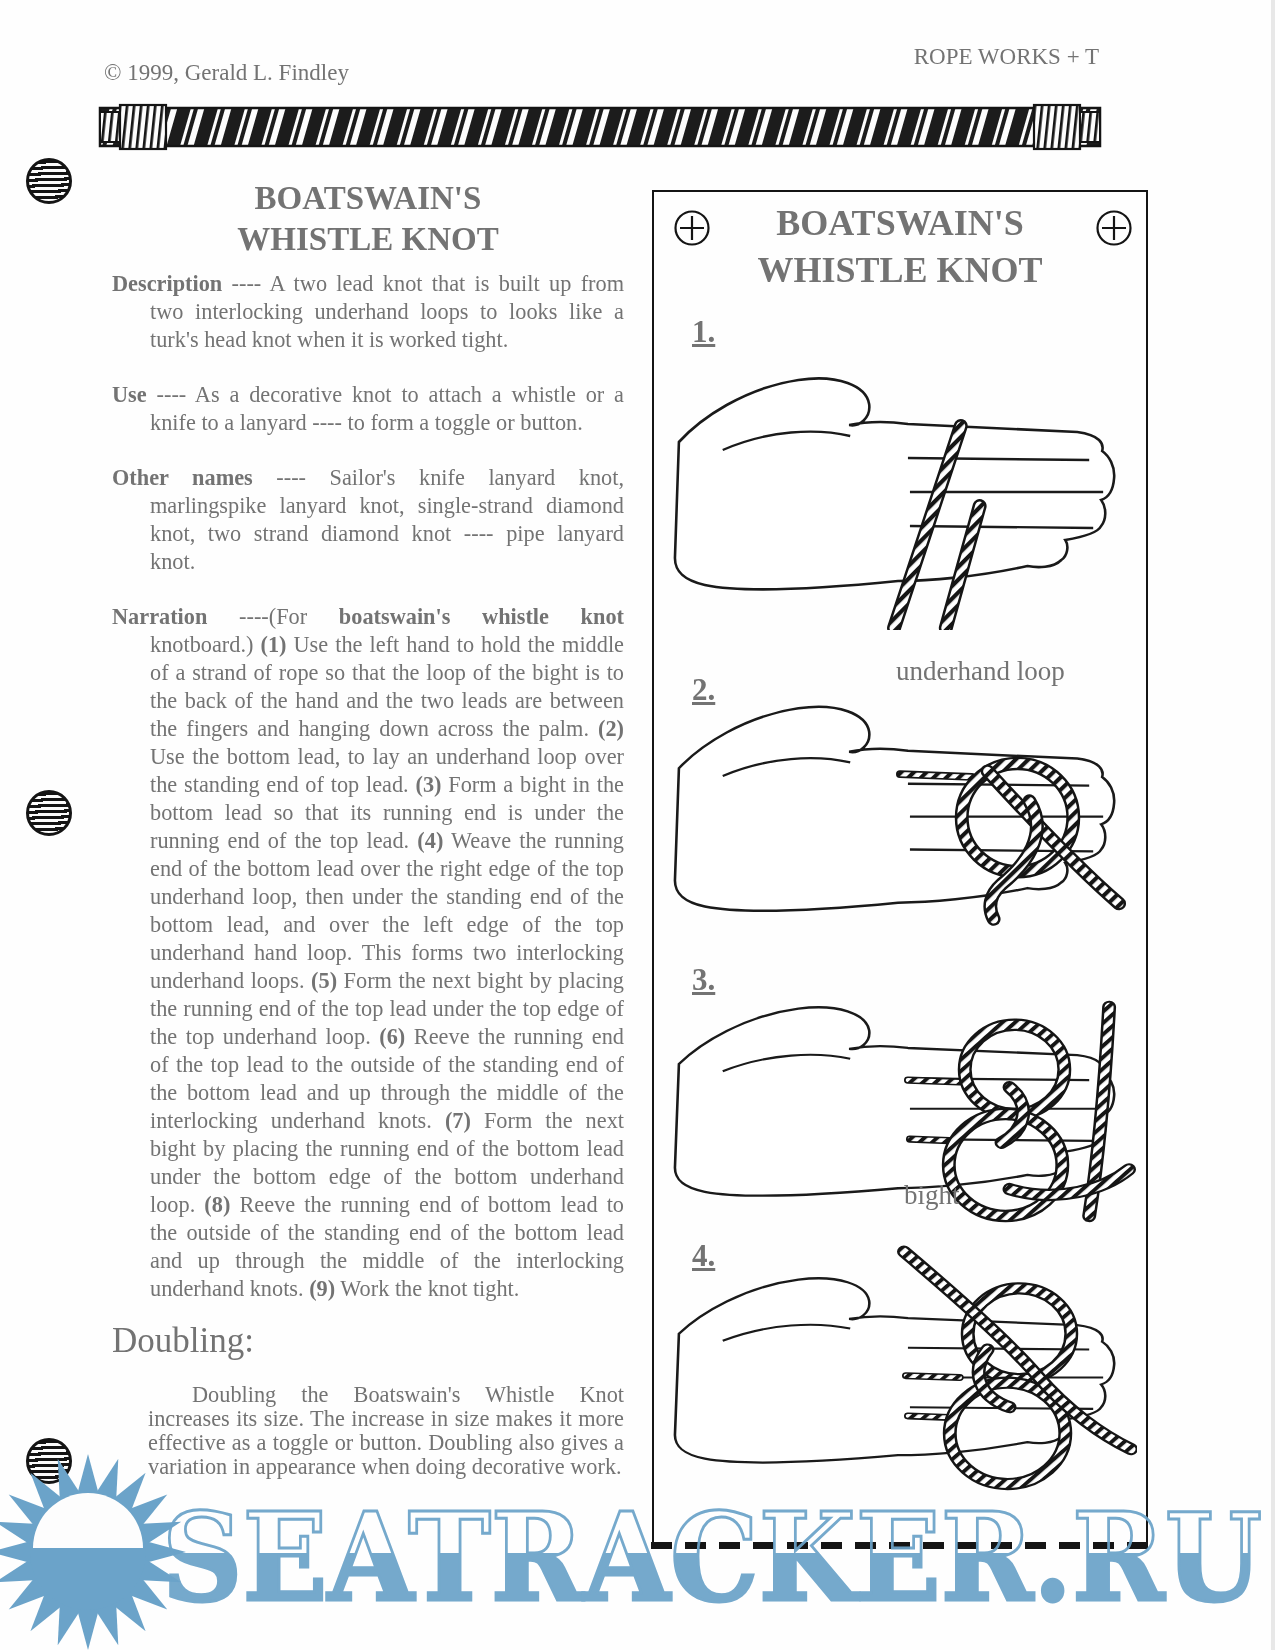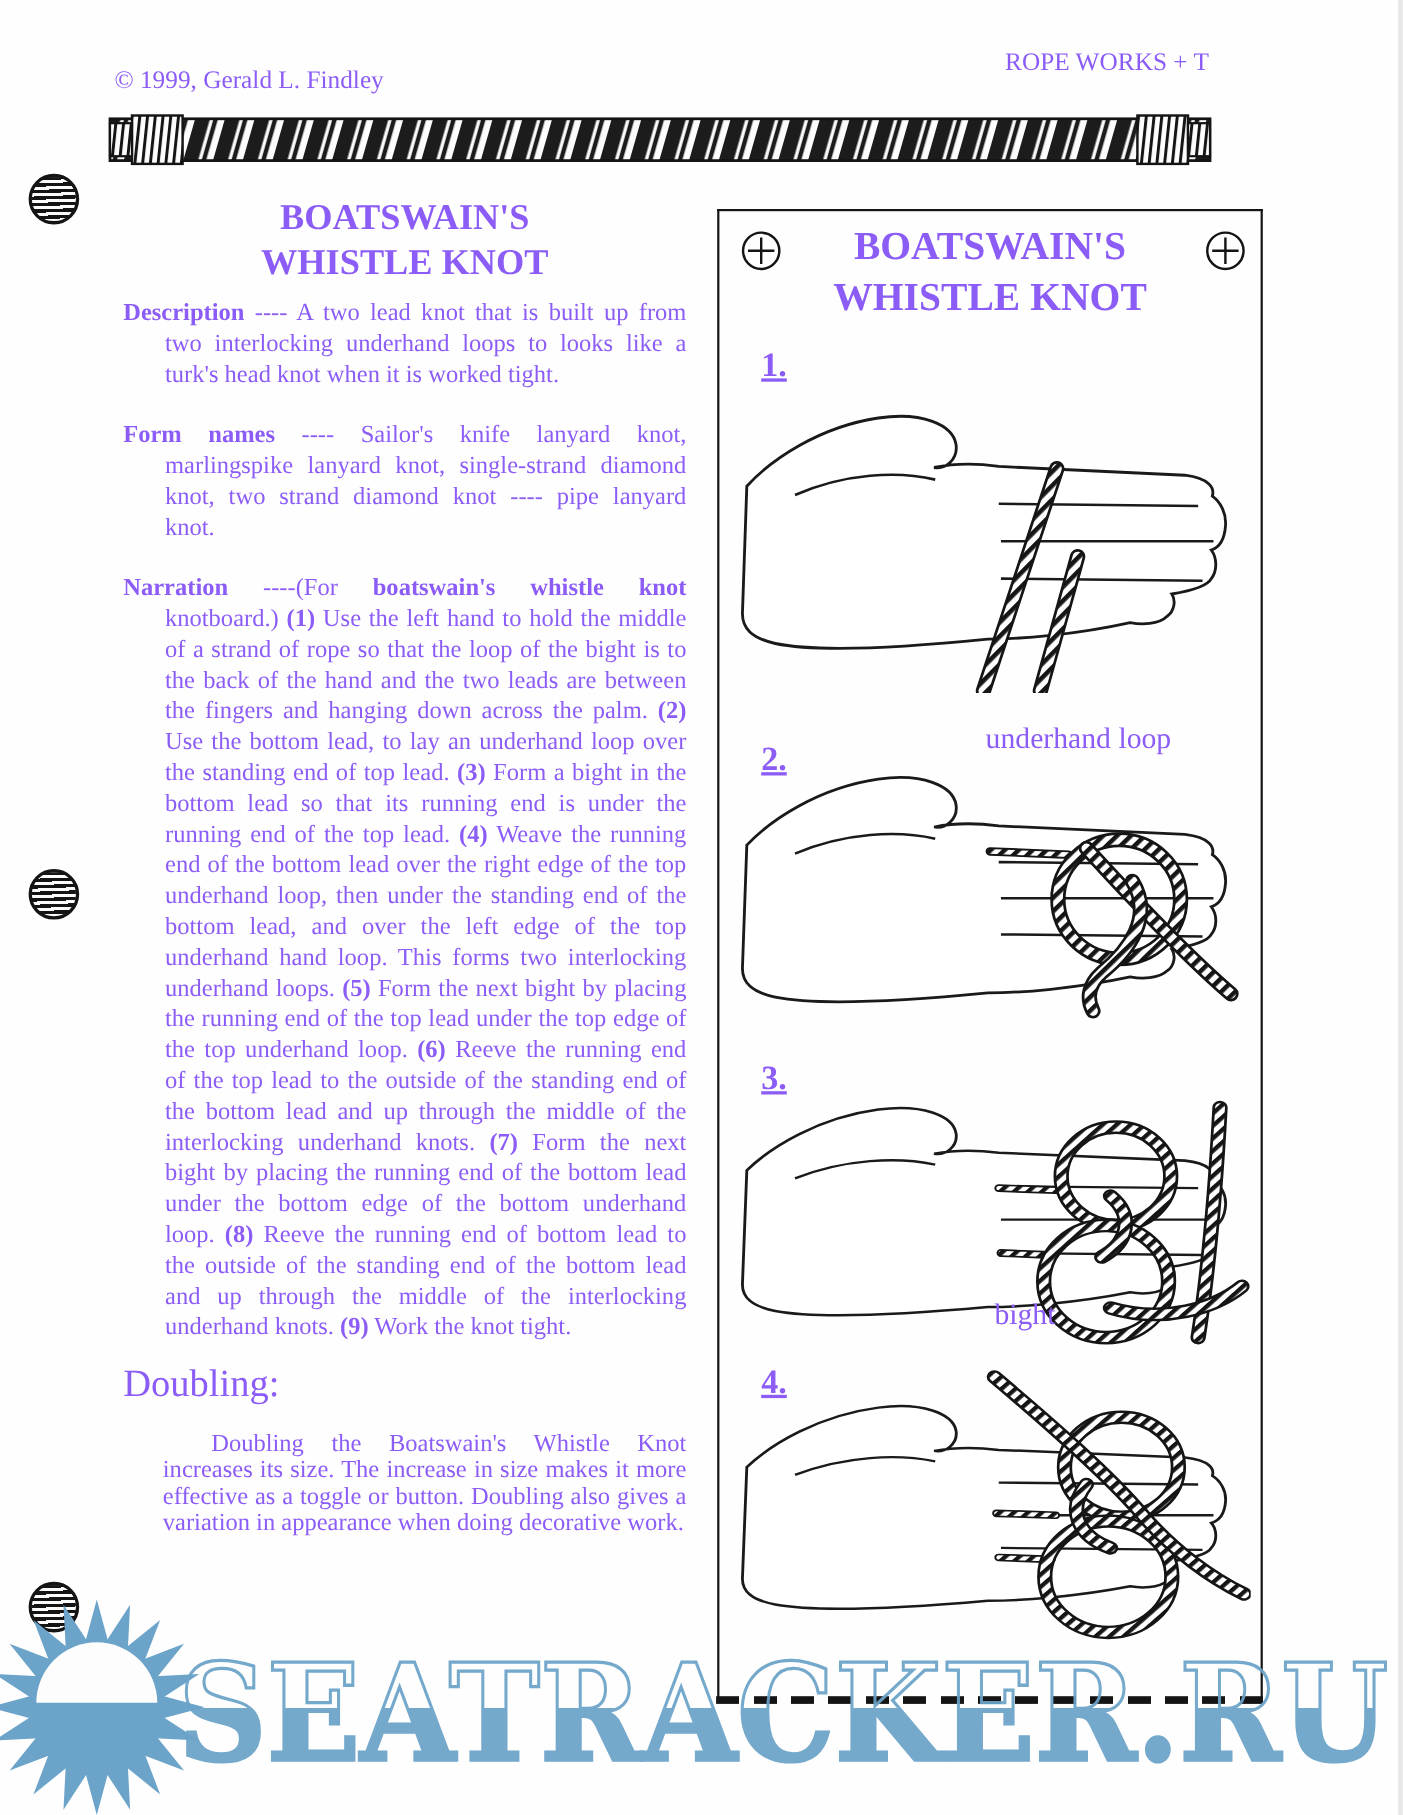--- a/index.html
+++ b/index.html
@@ -1,17 +1,17 @@
 <!DOCTYPE html>
 <html><head>
 <meta charset="utf-8">
 <style>
   html,body{margin:0;padding:0;background:#e8e8e8;}
   #page{position:relative;width:1271px;height:1650px;background:#fefefe;overflow:hidden;
-        font-family:"Liberation Serif","DejaVu Serif",serif;color:#8b5cf6;}
+        font-family:"Liberation Serif","DejaVu Serif",serif;color:#737373;}
   .abs{position:absolute;}
   
   #copyright{left:104px;top:60px;font-size:23px;}
   #brand{right:172px;top:44px;font-size:23px;}
   
   #rope-banner{left:98px;top:102px;}
   
   .bind-hole{width:40px;height:40px;border-radius:50%;border:3px solid #141414;
     background:repeating-linear-gradient(178deg,#141414 0 3.1px,#fbfbfb 3.1px 5.9px);
     left:26px;}
@@ -94,21 +94,22 @@
   <div class="abs bind-hole" style="top:158px"></div>
   <div class="abs bind-hole" style="top:790px"></div>
   <div class="abs bind-hole" style="top:1438px"></div>
 
   <div class="abs" id="left-col">
     <div id="article-title">
       <div>BOATSWAIN'S</div>
       <div>WHISTLE KNOT</div>
     </div>
     <p class="hang"><span class="b">Description</span><span> ---- A two lead knot  that is built up from two interlocking underhand loops to looks like a turk's head knot when it is worked tight.</span></p>
-    <p class="hang"><span class="b">Form names</span><span> ---- Sailor's knife lanyard knot, marlingspike lanyard knot, single-strand diamond knot, two strand diamond knot ---- pipe lanyard knot.</span></p>
+    <p class="hang"><span class="b">Use</span><span> ---- As a decorative knot to attach a whistle or a knife to a lanyard ---- to form a toggle or button.</span></p>
+    <p class="hang"><span class="b">Other names</span><span> ---- Sailor's knife lanyard knot, marlingspike lanyard knot, single-strand diamond knot, two strand diamond knot ---- pipe lanyard knot.</span></p>
     <p class="hang" style="margin-bottom:18px"><span class="b">Narration</span><span> ----(For </span><span class="b">boatswain's whistle knot</span><span> knotboard.) </span><span class="b">(1)</span><span> Use the left hand to hold the middle of a strand of rope so that the loop of the bight is to the back of the hand and the two leads are between the fingers and hanging down across the palm. </span><span class="b">(2)</span><span> Use the bottom lead, to lay an underhand loop over the standing end of top lead. </span><span class="b">(3)</span><span> Form a bight in the bottom lead so that its running end is under the running end of the top lead. </span><span class="b">(4)</span><span> Weave the running end of the bottom lead over the right edge of the top underhand loop, then under the standing end of the bottom lead, and over the left edge of the top underhand hand loop. This forms two interlocking underhand loops. </span><span class="b">(5)</span><span> Form the next bight by placing the running end of the top lead under the top edge of the top underhand loop. </span><span class="b">(6)</span><span> Reeve the running end of the top lead to the outside of the standing end of the bottom lead and up through the middle of the interlocking underhand knots. </span><span class="b">(7)</span><span> Form the next bight by placing the running end of the bottom lead under the bottom edge of the bottom underhand loop. </span><span class="b">(8)</span><span>  Reeve the running end of bottom lead to the outside of the standing end of the bottom lead and up through the middle of the interlocking underhand knots. </span><span class="b">(9)</span><span> Work the knot tight.</span></p>
     <div id="doubling-heading">Doubling:</div>
     <p id="doubling-para">Doubling the Boatswain's Whistle Knot increases its size. The increase in size makes it more effective as a toggle or button. Doubling also gives a variation in appearance when doing decorative work.</p>
   </div>
 
   <div class="abs" id="panel">
     <div class="abs" id="panel-dash"></div>
 
     <svg class="abs regmark" style="left:19px;top:17px" viewBox="0 0 38 38">
       <circle cx="19" cy="19" r="16.5" fill="none" stroke="#141414" stroke-width="2.2"></circle>

